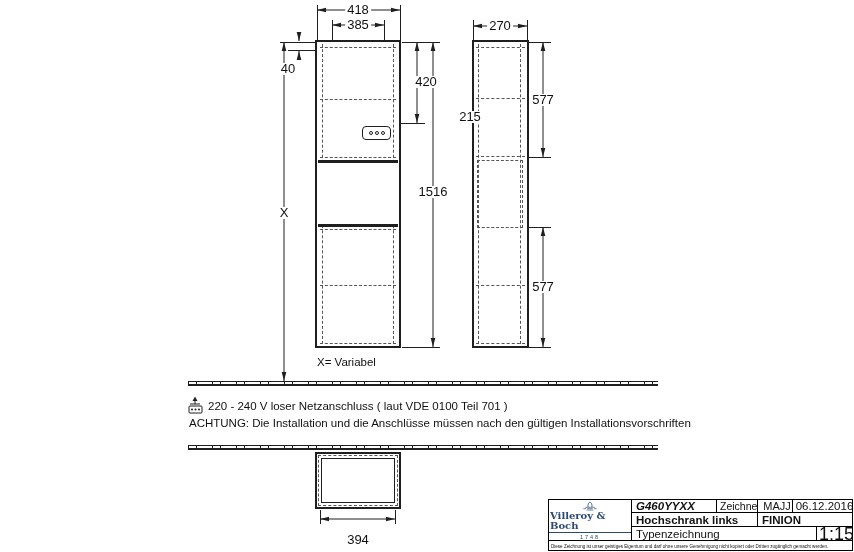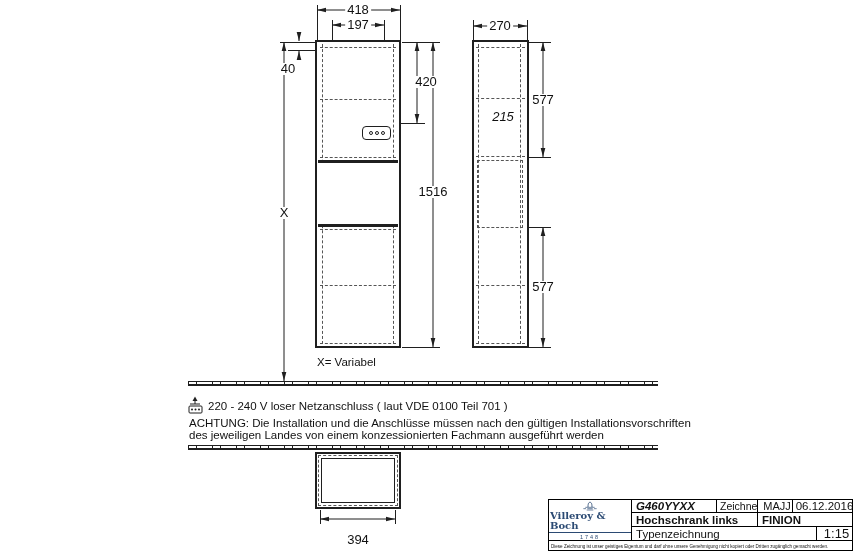--- a/index.html
+++ b/index.html
@@ -137,46 +137,45 @@
 
   <div class="wall" style="left:188px;top:381px;width:470px;"></div>
   <div class="wall" style="left:188px;top:445px;width:470px;"></div>
 
   <div class="view" style="left:315px;top:452px;width:86px;height:57px;">
     <div class="dashbox" style="left:1px;right:1px;top:1px;bottom:1px;"></div>
     <div style="position:absolute;left:4px;right:4px;top:4px;bottom:4px;border:1px solid #1f1f1f;"></div>
   </div>
 
   <div class="dim" style="left:358px;top:10px;">418</div>
-  <div class="dim" style="left:358px;top:25px;">197</div>
+  <div class="dim" style="left:358px;top:25px;">385</div>
   <div class="dim" style="left:288px;top:29px;margin-top:40px;">40</div>
   <div class="dim" style="left:426px;top:82px;">420</div>
   <div class="dim" style="left:433px;top:192px;">1516</div>
   <div class="dim" style="left:284px;top:213px;">X</div>
   <div class="dim" style="left:500px;top:26px;">270</div>
   <div class="dim" style="left:543px;top:100px;">577</div>
-  <div class="dim" style="left:503px;top:117px;font-style:italic;">215</div>
+  <div class="dim" style="left:470px;top:117px;">215</div>
   <div class="dim" style="left:543px;top:287px;">577</div>
   <div class="dim" style="left:358px;top:540px;">394</div>
   <div class="note" style="left:317px;top:356px;">X= Variabel</div>
 
   <svg class="overlay" style="left:187px;top:396px;" width="18" height="18" viewBox="0 0 18 18">
     <g stroke="#1f1f1f" stroke-width="1" fill="none">
       <line x1="3" y1="8" x2="13" y2="8"></line>
       <line x1="8" y1="8" x2="8" y2="4"></line>
       <rect x="2" y="10" width="13" height="7" rx="1"></rect>
     </g>
     <path d="M8,0.5 L5.5,5 L10.5,5 z" fill="#1f1f1f"></path>
     <circle cx="5" cy="13.5" r="1" fill="#1f1f1f"></circle>
     <circle cx="8.5" cy="13.5" r="1" fill="#1f1f1f"></circle>
     <circle cx="12" cy="13.5" r="1" fill="#1f1f1f"></circle>
   </svg>
   <div class="note" style="left:208px;top:400px;text-align:center;">220 - 240 V loser Netzanschluss ( laut VDE 0100 Teil 701 )</div>
   <div class="note" style="left:189px;top:417px;">ACHTUNG: Die Installation und die Anschlüsse müssen nach den gültigen Installationsvorschriften</div>
-  <div class="note" style="left:189px;top:429px;">des jeweiligen Landes von einem konzessionierten Fachmann ausgeführt werden</div>
 
   <div class="tblock">
     <div class="logo-cell">
       <svg width="24" height="15" viewBox="0 0 24 15">
         <g stroke="#2b4a73" fill="none" stroke-width="1.3">
           <path d="M9,9 C9,3 10.5,2 12,2 C13.5,2 15,3 15,9"></path>
           <path d="M5,9.5 H19" stroke-width="1"></path>
           <path d="M2,11.5 H6 M8,11.5 H16 M18,11.5 H22" stroke-width="1"></path>
           <path d="M7,13.5 H17" stroke-width="1"></path>
         </g>
@@ -187,20 +186,20 @@
 
     <div class="cell bR bB" style="grid-row:1;grid-column:2;font-weight:bold;font-style:italic;">G460YYXX</div>
     <div class="cell bR bB" style="grid-row:1;grid-column:3;font-size:10.5px;padding-left:3px;">Zeichner</div>
     <div class="cell bR bB ctr" style="grid-row:1;grid-column:4;font-size:11px;">MAJJ</div>
     <div class="cell bB ctr" style="grid-row:1;grid-column:5/7;">06.12.2016</div>
 
     <div class="cell bR bB" style="grid-row:2;grid-column:2/4;font-weight:bold;">Hochschrank links</div>
     <div class="cell bB" style="grid-row:2;grid-column:4/7;font-weight:bold;">FINION</div>
 
     <div class="cell bR" style="grid-row:3;grid-column:2/6;">Typenzeichnung</div>
-    <div class="cell ctr" style="grid-row:3;grid-column:6;font-size:13px;">1:15</div>
+    <div class="cell ctr" style="grid-row:3;grid-column:6;font-size:18px;">1:15</div>
 
     <div class="disc">
       <span>Diese Zeichnung ist unser geistiges Eigentum und darf ohne unsere Genehmigung nicht kopiert oder Dritten zugänglich gemacht werden.</span>
     </div>
   </div>
 
 </div>
 
 </body></html>

